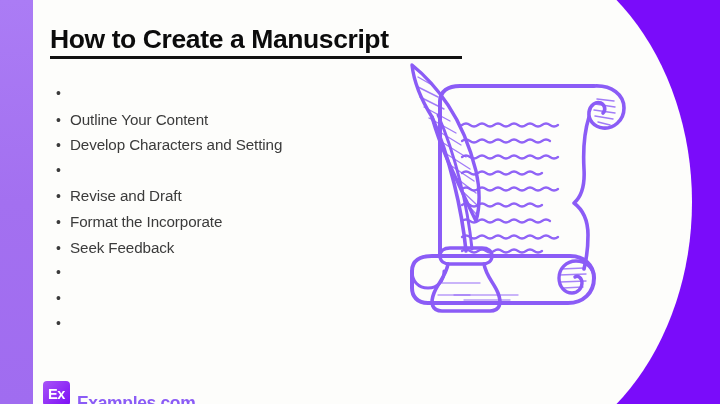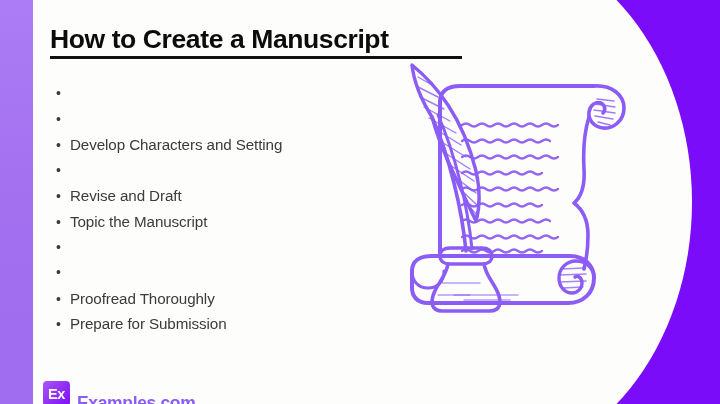--- a/index.html
+++ b/index.html
@@ -161,49 +161,49 @@
       <div class="title">How to Create a Manuscript</div>
       <div class="title-underline"></div>
     </div>
 
     <ul class="bullet-list">
       <li class="bullet-item">
         <span class="bullet-dot">•</span>
       </li>
       <li class="bullet-item">
         <span class="bullet-dot">•</span>
+        <span>Outline Your Content</span>
       </li>
       <li class="bullet-item">
         <span class="bullet-dot">•</span>
         <span>Develop Characters and Setting</span>
       </li>
       <li class="bullet-item">
         <span class="bullet-dot">•</span>
       </li>
       <li class="bullet-item">
         <span class="bullet-dot">•</span>
         <span>Revise and Draft</span>
       </li>
       <li class="bullet-item">
         <span class="bullet-dot">•</span>
-        <span>Topic the Manuscript</span>
-      </li>
-      <li class="bullet-item">
-        <span class="bullet-dot">•</span>
-      </li>
-      <li class="bullet-item">
-        <span class="bullet-dot">•</span>
-      </li>
-      <li class="bullet-item">
-        <span class="bullet-dot">•</span>
-        <span>Proofread Thoroughly</span>
-      </li>
-      <li class="bullet-item">
-        <span class="bullet-dot">•</span>
-        <span>Prepare for Submission</span>
+        <span>Format the Incorporate</span>
+      </li>
+      <li class="bullet-item">
+        <span class="bullet-dot">•</span>
+        <span>Seek Feedback</span>
+      </li>
+      <li class="bullet-item">
+        <span class="bullet-dot">•</span>
+      </li>
+      <li class="bullet-item">
+        <span class="bullet-dot">•</span>
+      </li>
+      <li class="bullet-item">
+        <span class="bullet-dot">•</span>
       </li>
     </ul>
 
     <div class="logo">
       <div class="logo-badge">Ex</div>
       <div class="logo-text">Examples.com</div>
     </div>
 
     <div class="illustration">
       <svg viewBox="0 0 260 265" xmlns="http://www.w3.org/2000/svg">

